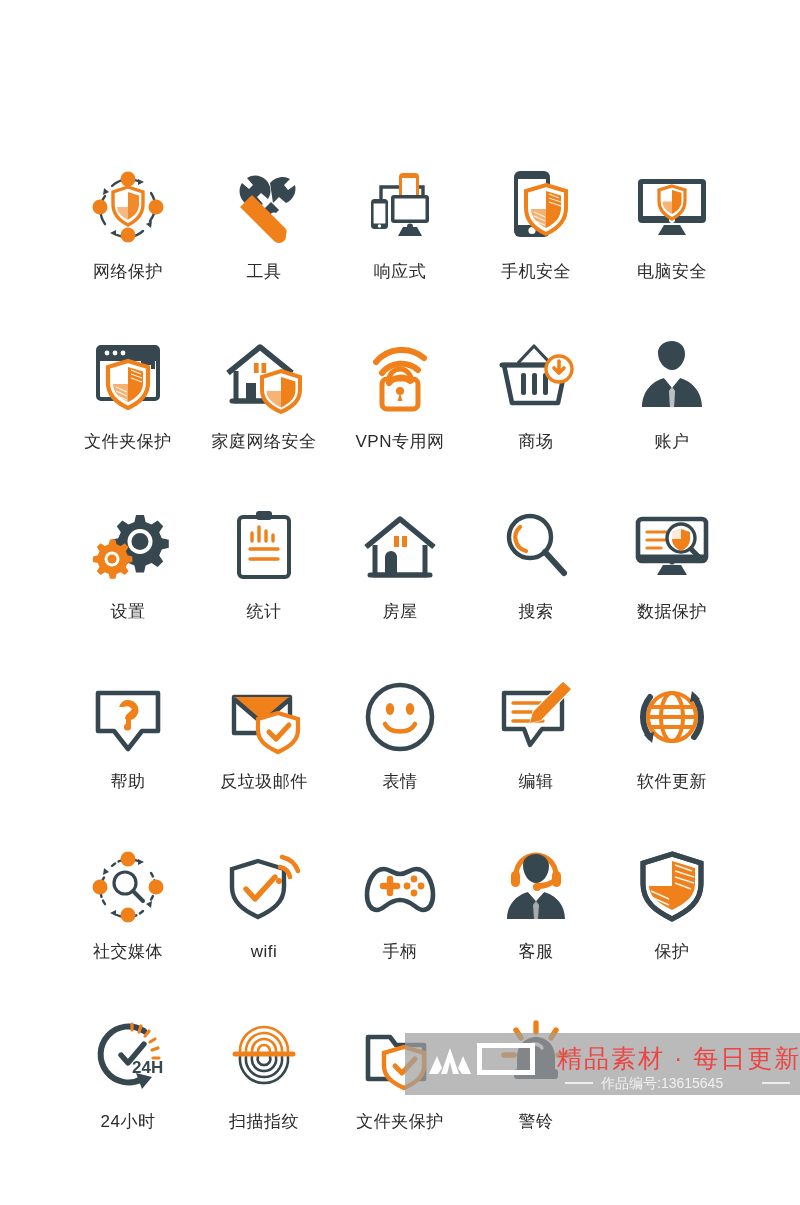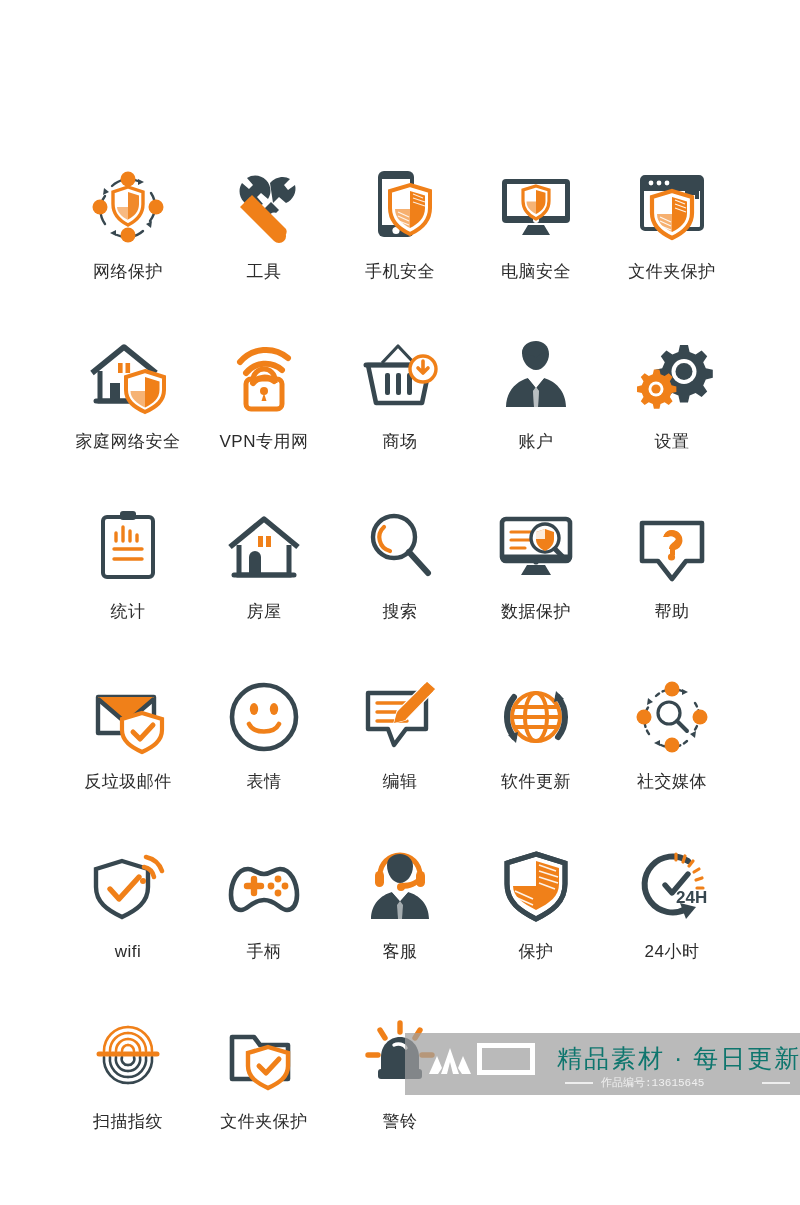--- a/index.html
+++ b/index.html
@@ -70,32 +70,32 @@
   }
   .wm-box{
     width:58px;height:32px;
     border:5px solid #ffffff;
     box-sizing:border-box;
   }
   .wm-title{
     position:absolute;
     left:152px;top:9px;
     font-size:25px;
-    color:#0f766e;
+    color:#ef4444;
     letter-spacing:2px;
     font-family:"Liberation Sans","DejaVu Sans",sans-serif;
     white-space:nowrap;
   }
   .wm-sub{
     position:absolute;
     left:196px;top:42px;
-    font-size:11px;
+    font-size:14px;
     color:#f0f0f0;
     white-space:nowrap;
-    font-family:Liberation Mono, monospace;
+    font-family:Liberation Sans, sans-serif;
   }
   .wm-rule{
     position:absolute;
     top:49px;
     height:2px;
     background:rgba(255,255,255,0.75);
   }
   .wm-rule.left{left:160px;width:28px;}
   .wm-rule.right{right:10px;width:28px;}
 </style>
@@ -147,20 +147,39 @@
 
           <path d="M18 18 c-4 6 -3 14 2 19 c5 5 13 6 19 2 l-6 -7 4 -4 7 6 c4 -6 3 -14 -2 -19 c-5 -5 -13 -6 -19 -2 l6 7 -4 4 z" fill="#37474F" transform="translate(2,0)"></path>
 
           <path d="M28 32 L62 66 a7 7 0 0 1 -10 10 L18 42 z" fill="#F08019"></path>
           <path d="M30 30 L64 64 a6 6 0 0 1 -8 8 L22 38 z" fill="#F08019"></path>
         </svg>
       </div>
       <div class="caption">工具</div>
     </div>
 
+    <div class="cell">
+      <div class="glyph">
+        <svg viewBox="0 0 84 84" width="84" height="84">
+          <path d="M23 36 V22 h18" fill="none" stroke="#37474F" stroke-width="3.4"></path>
+          <path d="M61 22 h4 v14" fill="none" stroke="#37474F" stroke-width="3.4"></path>
+          <rect x="41" y="8" width="20" height="34" rx="4" fill="#F08019"></rect>
+          <rect x="44" y="13" width="14" height="22" fill="#ffffff"></rect>
+          <circle cx="51" cy="38.5" r="2" fill="#ffffff"></circle>
+          <rect x="13" y="34" width="17" height="30" rx="3.5" fill="#37474F"></rect>
+          <rect x="15.6" y="38.5" width="11.8" height="20" fill="#ffffff"></rect>
+          <circle cx="21.5" cy="61" r="1.7" fill="#ffffff"></circle>
+          <rect x="33" y="30" width="38" height="28" rx="3" fill="#37474F"></rect>
+          <rect x="36.5" y="33.5" width="31" height="21" fill="#ffffff"></rect>
+          <circle cx="52" cy="61.5" r="3" fill="#37474F"></circle>
+          <path d="M45 62 h14 l5 9 H40 z" fill="#37474F"></path>
+        </svg>
+      </div>
+      <div class="caption">响应式</div>
+    </div>
 
     <div class="cell">
       <div class="glyph">
         <svg viewBox="0 0 84 84" width="84" height="84">
           <rect x="20" y="6" width="36" height="66" rx="6" fill="#37474F"></rect>
           <rect x="24" y="14" width="28" height="46" fill="#ffffff"></rect>
           <circle cx="38" cy="65.5" r="3.6" fill="#ffffff"></circle>
           <path d="M52 20 L72 26 v17 c0 13 -9 21 -20 26 c-11 -5 -20 -13 -20 -26 V26 z" fill="#ffffff" stroke="#F08019" stroke-width="4"></path>
           <path d="M52 26 L67 30.5 v12.5 c0 10 -7 16 -15 20 z" fill="#F08019"></path>
           <path d="M52 44 H37 V30.5 L52 26 z" fill="#ffffff"></path>

